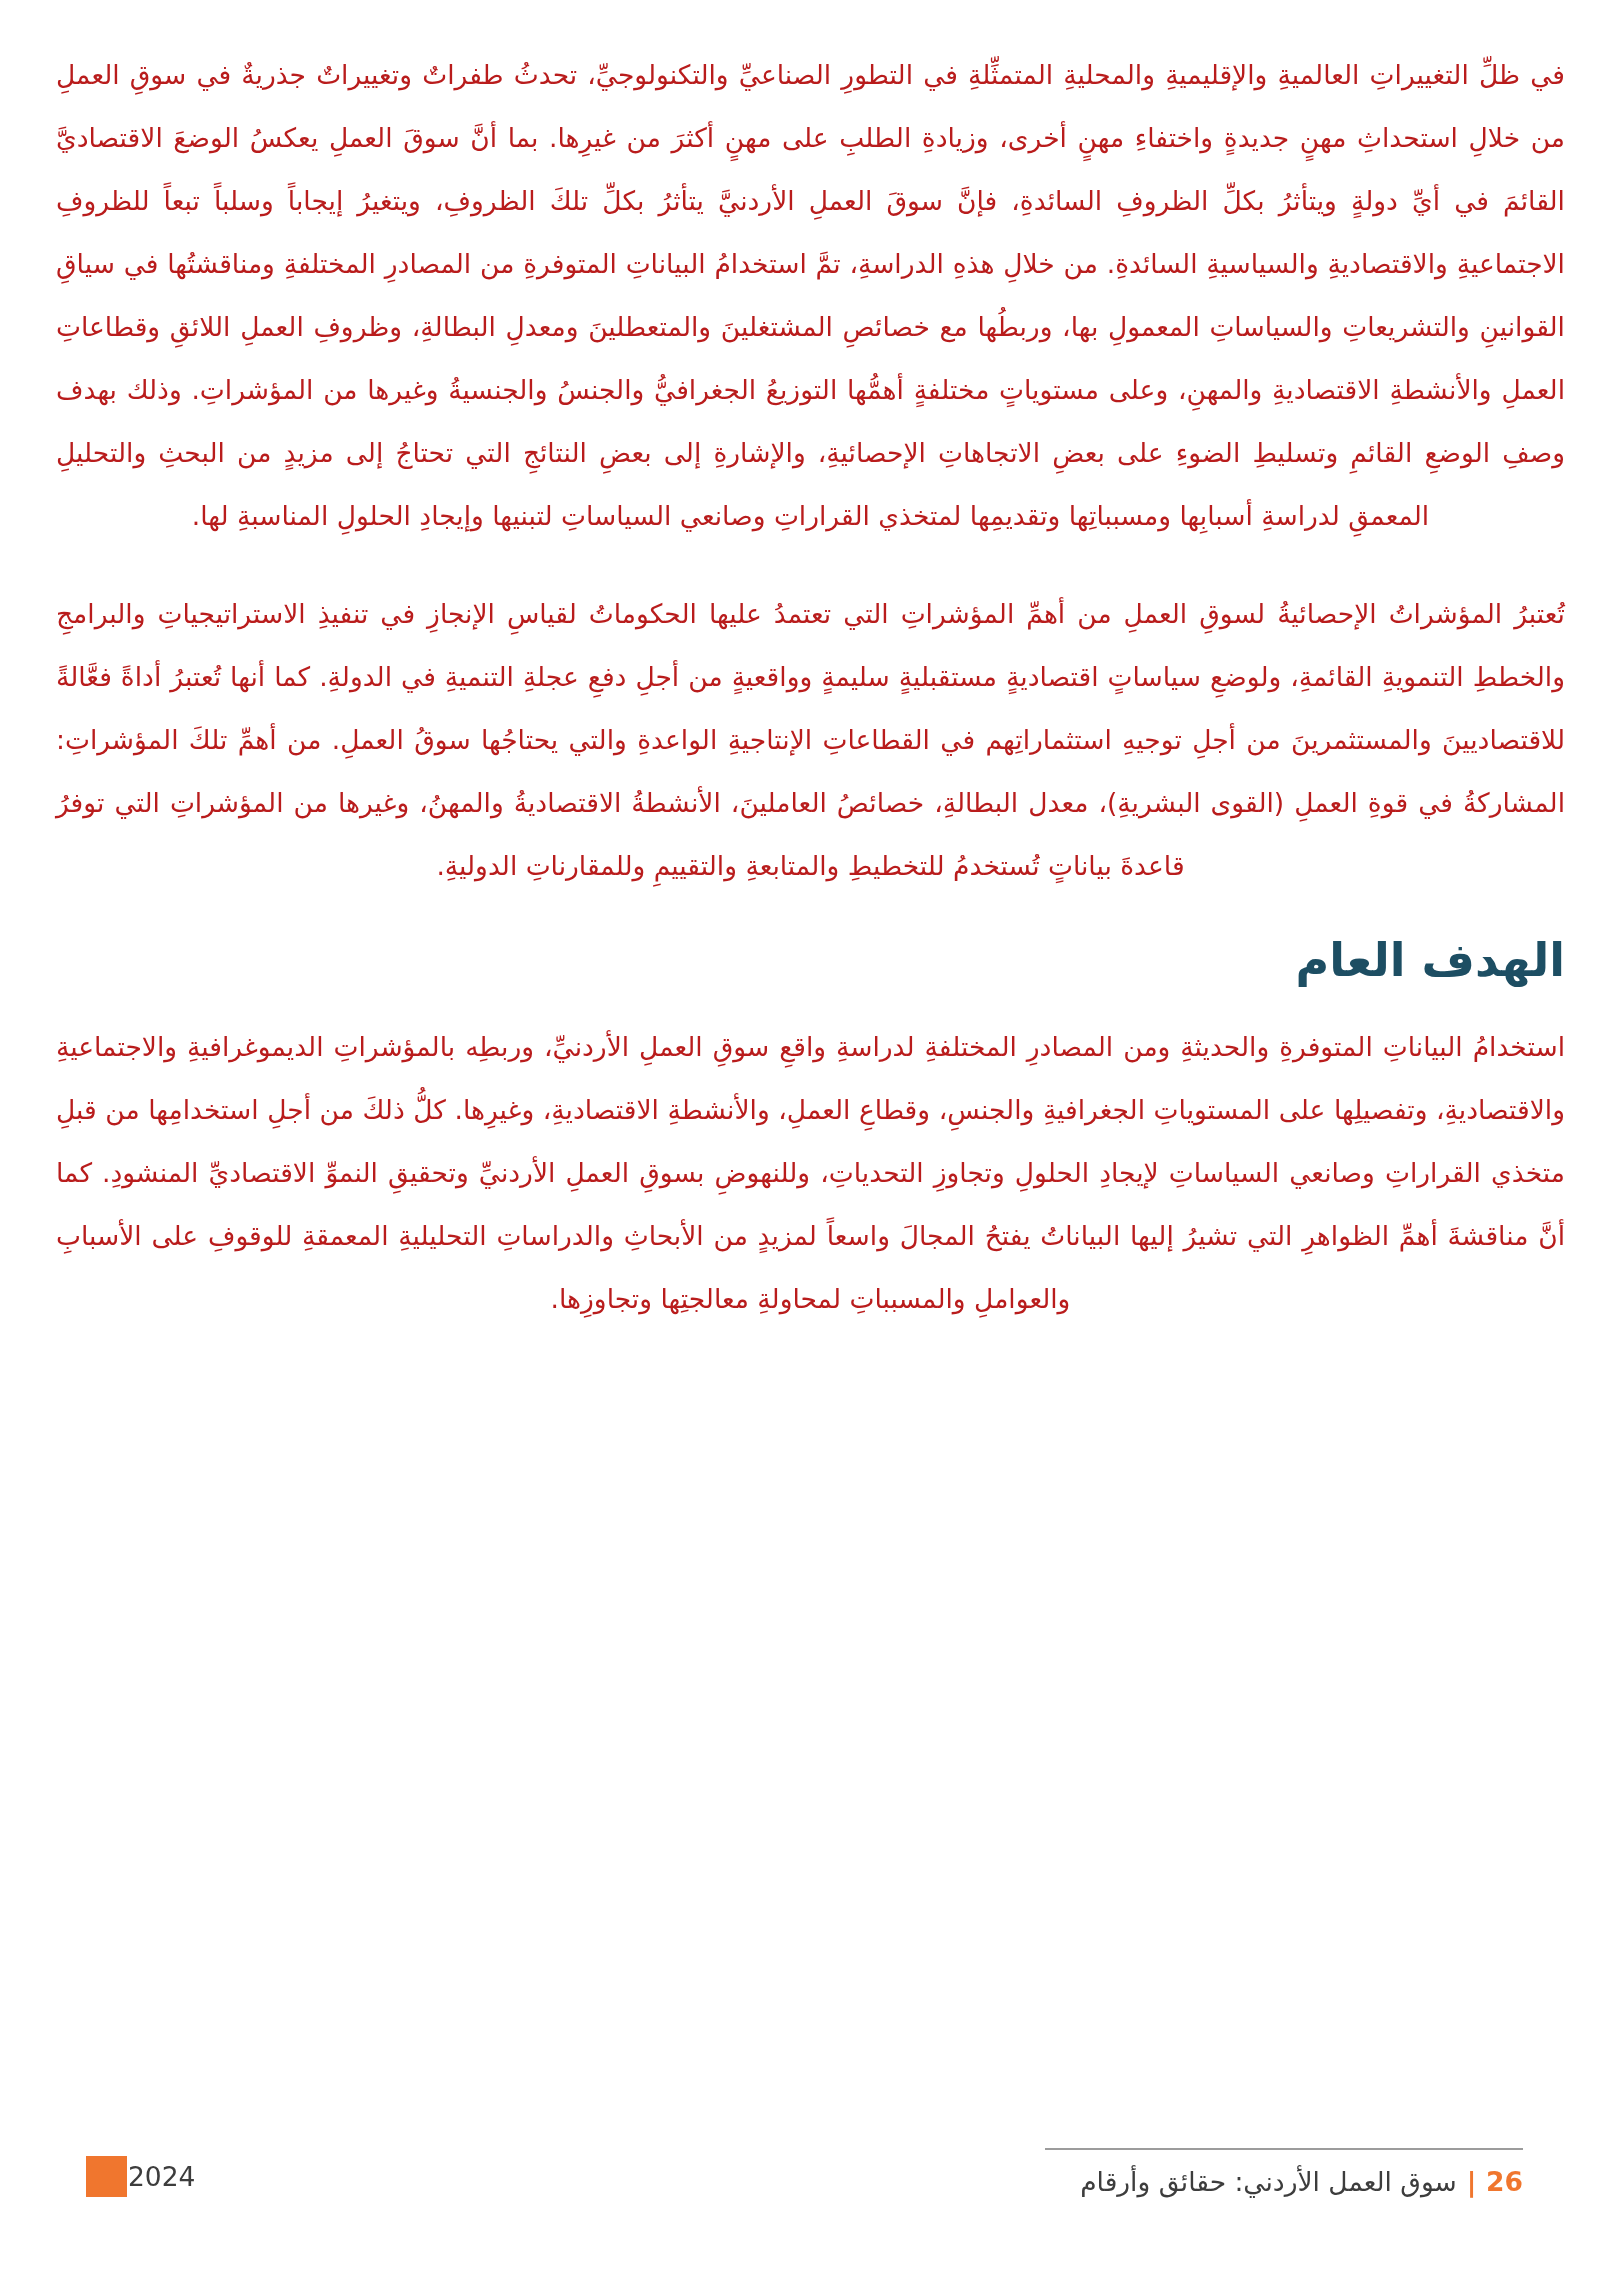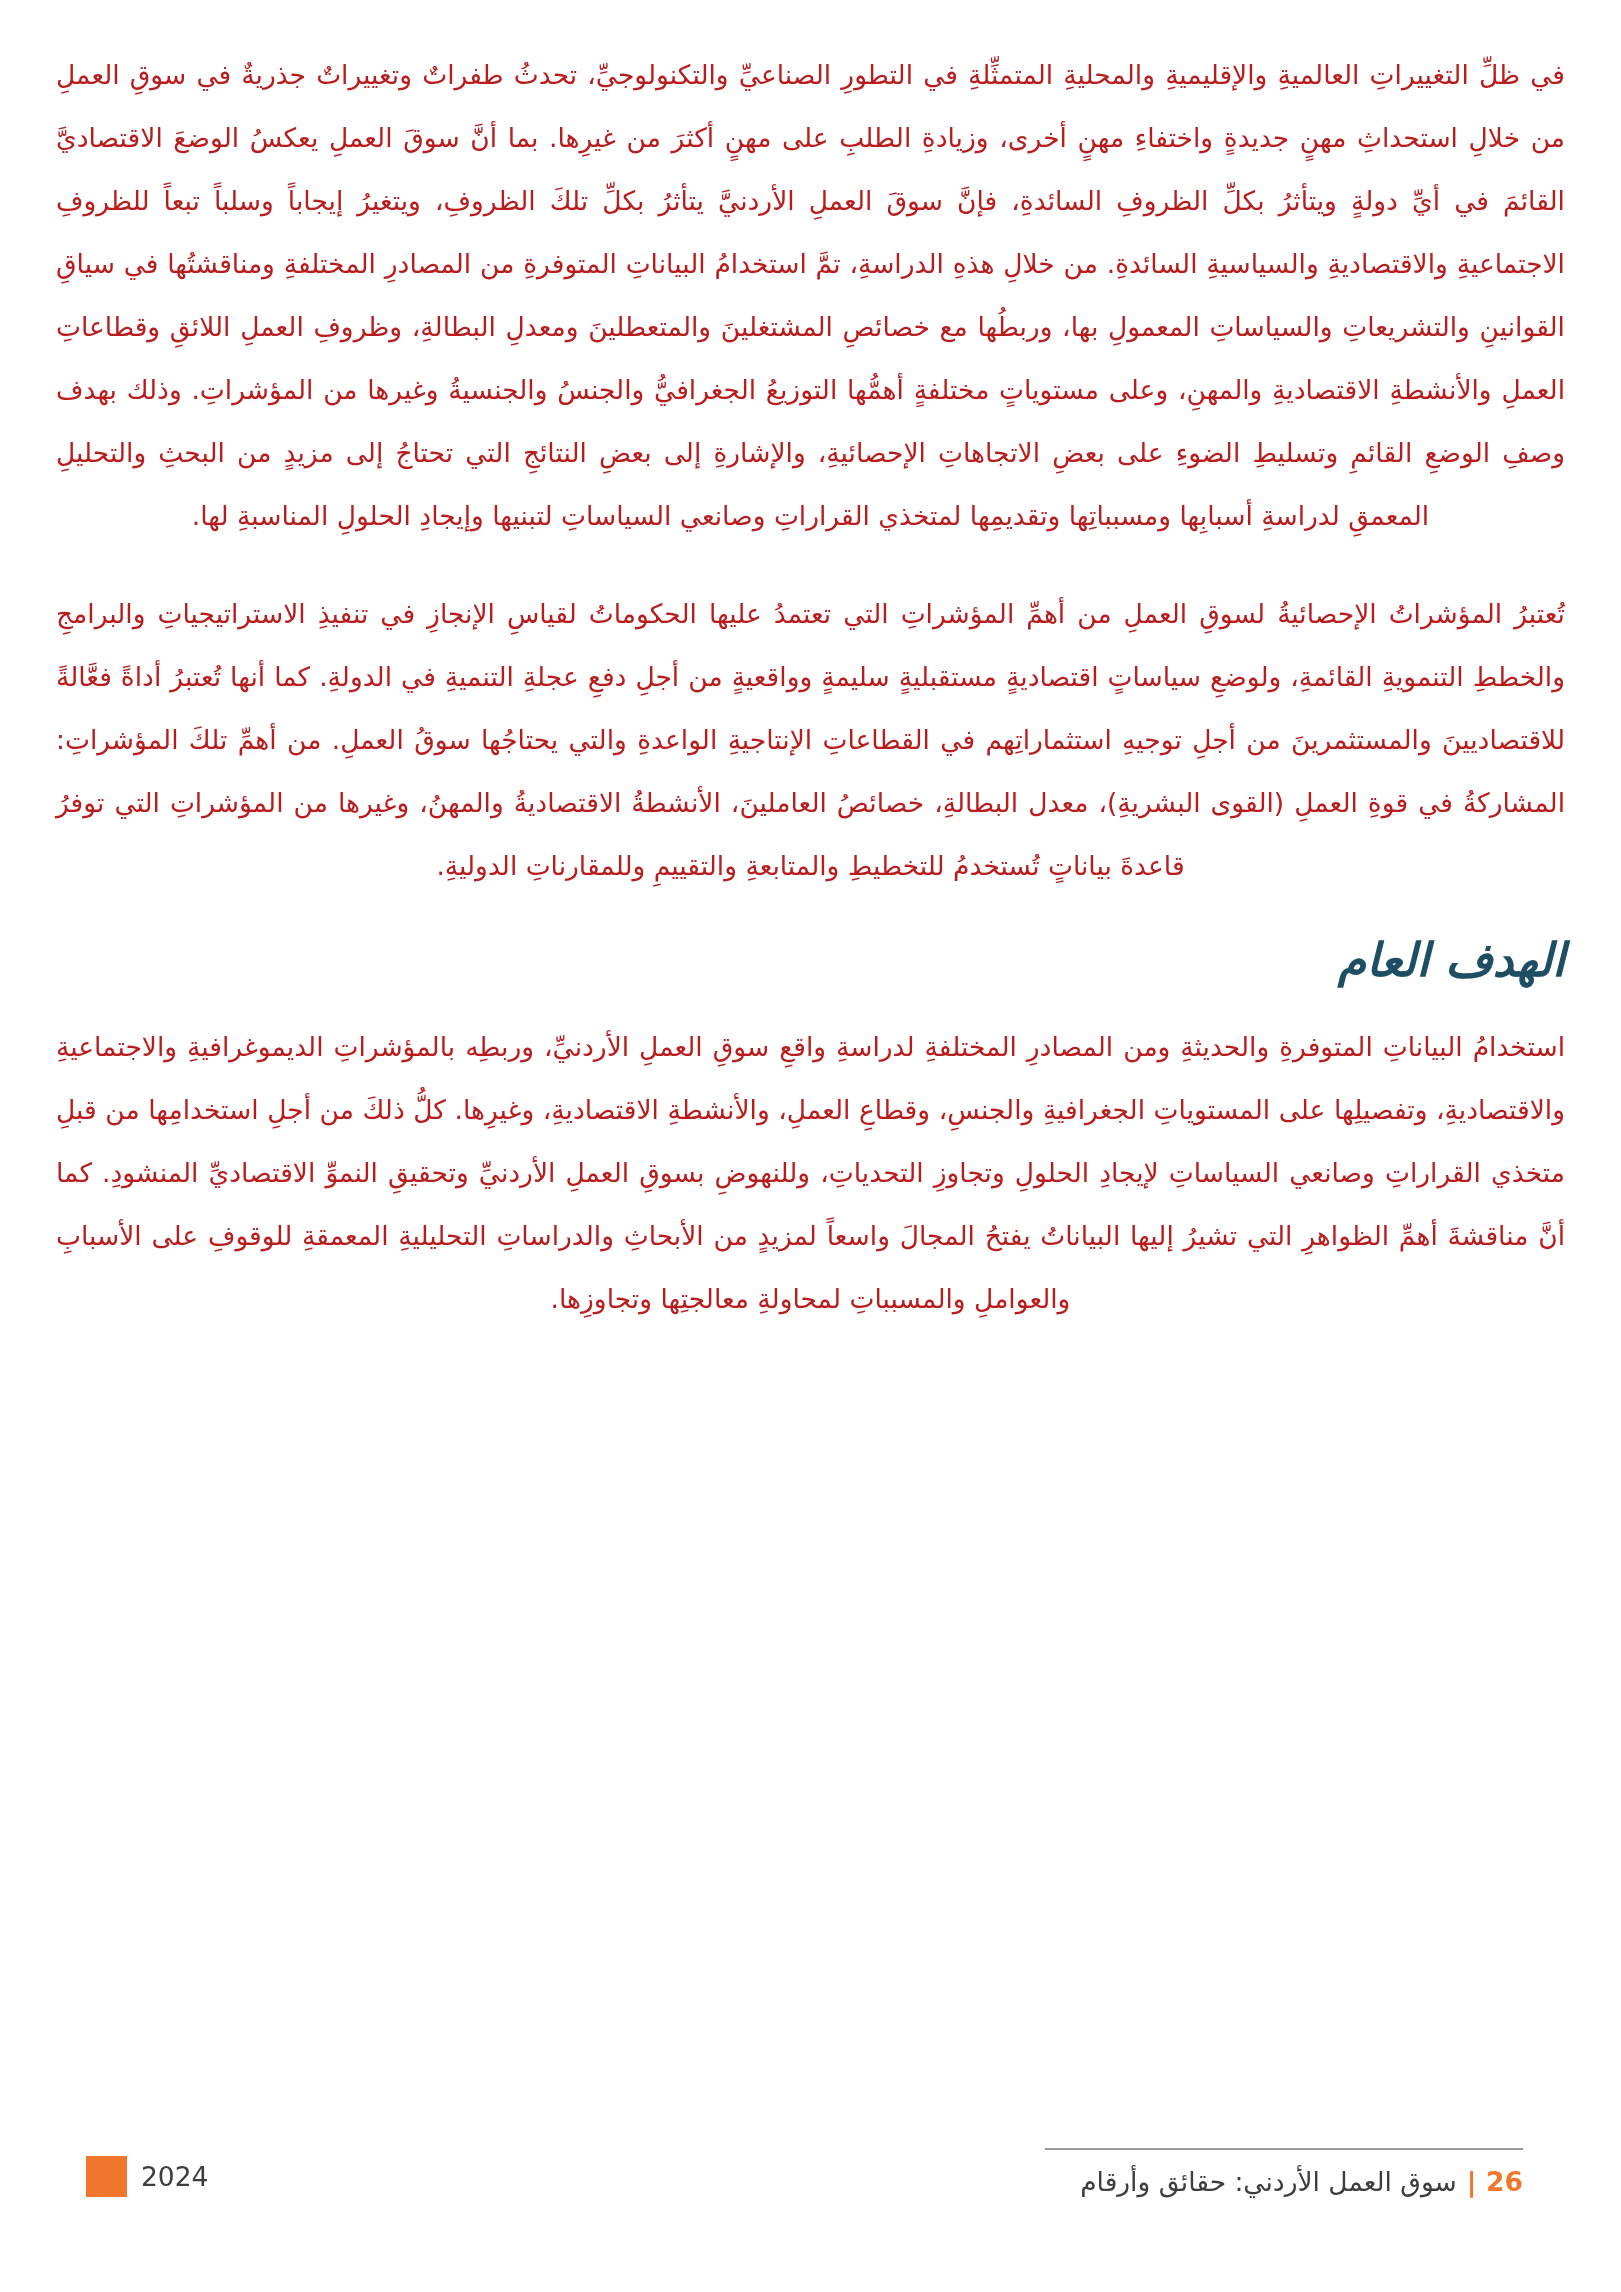--- a/index.html
+++ b/index.html
@@ -15,39 +15,39 @@
   .page-content { padding: 43px 56px 0 56px; }
 
   .section-heading {
     color: #1d4e63;
     font-size: 46px;
     font-weight: bold;
     line-height: 1.25;
     text-align: right;
     margin: 0 0 25.5px 0;
   }
-  .doc-section + .doc-section .section-heading { margin-top: 29px; font-style: italic; }
+  .doc-section + .doc-section .section-heading { margin-top: 29px; }
 
   .body-par {
     font-size: 26.5px;
     color: #b91c1c;
     line-height: 63px;
     text-align: justify;
     text-align-last: center;
     margin: 0 0 35px 0;
   }
 
   
   .footer-left {
     position: absolute;
     left: 86px;
     top: 2156px;
     display: flex;
     align-items: center;
-    gap: 14px;
+    gap: 1px;
     direction: ltr;
   }
   .orange-square {
     width: 41px;
     height: 41px;
     background: #f0762e;
     display: inline-block;
   }
   .year { font-size: 26.5px; color: #3d3d3d; }
 

